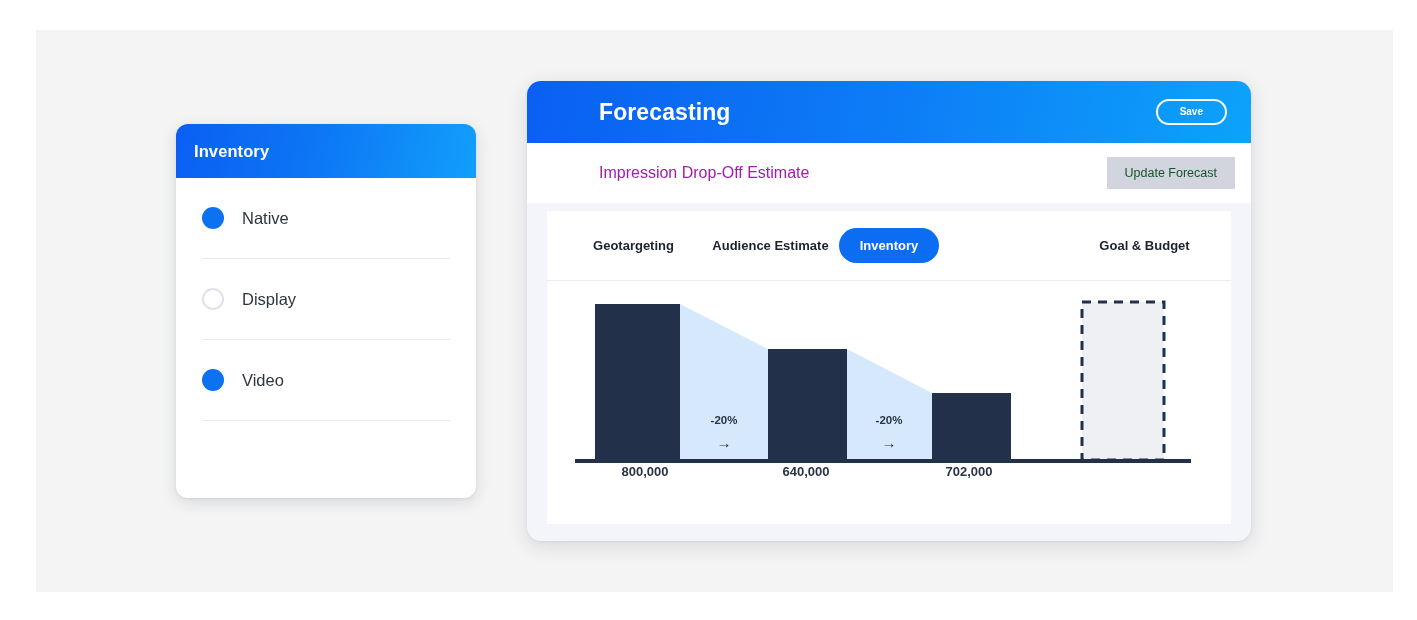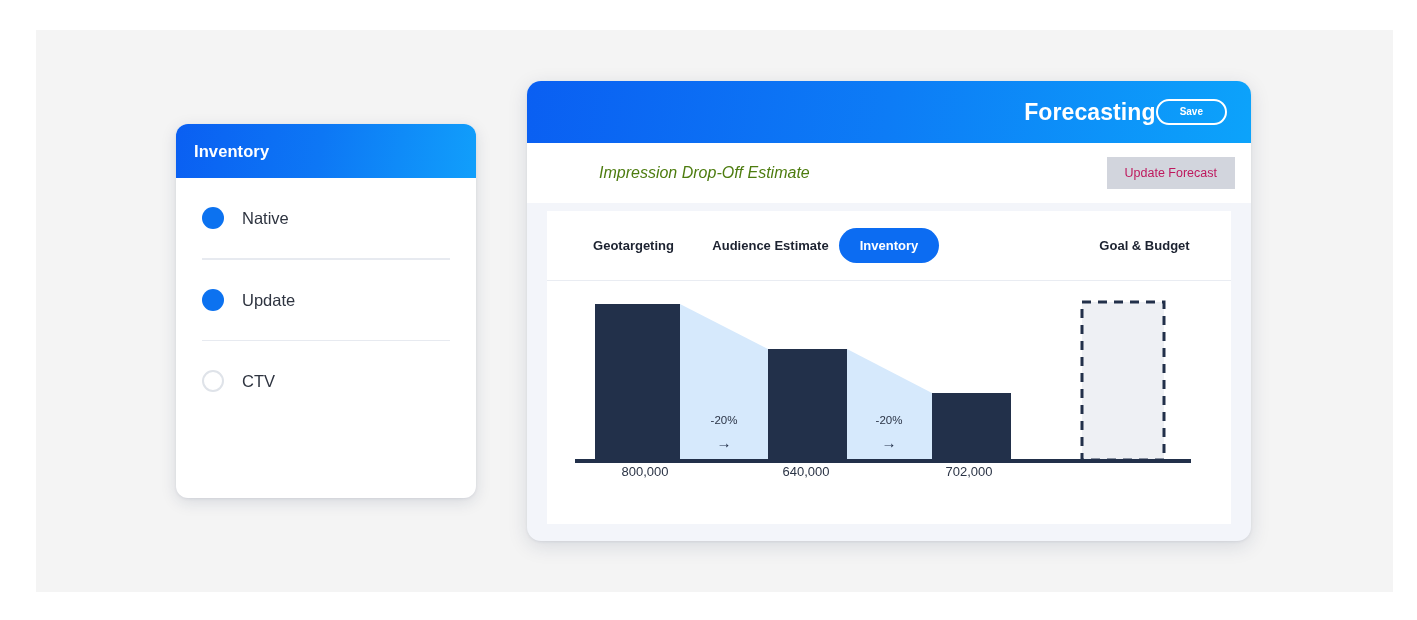--- a/index.html
+++ b/index.html
@@ -68,21 +68,21 @@
     width: 724px; height: 460px;
     background: #f3f5fa;
     border-radius: 14px;
     box-shadow: 0 5px 20px rgba(20,40,80,0.13), 0 1px 3px rgba(20,40,80,0.08);
     overflow: hidden;
   }
   .panel-header {
     height: 62px;
     background: linear-gradient(100deg, #0a5ff2 0%, #0d7cf6 50%, #0ca3fb 100%);
     display: flex; align-items: center;
-    justify-content: flex-end;
+    justify-content: space-between;
     padding: 0 24px 0 72px;
   }
   .panel-title {
     color: #ffffff;
     font-size: 23px;
     font-weight: bold;
     letter-spacing: .1px;
   }
   .save-btn {
     border: 2px solid #ffffff;
@@ -98,27 +98,26 @@
 
   .subheader {
     height: 60px;
     background: #ffffff;
     display: flex; align-items: center;
     justify-content: space-between;
     padding: 0 16px 0 72px;
   }
   .subheader-title {
     font-size: 16px;
-    color: #4d7c0f;
-    font-style: italic;
+    color: #a21caf;
   }
   .update-btn {
     background: #d2d5dd;
     border: none;
-    color: #be185d;
+    color: #14532d;
     font-size: 12.5px;
     padding: 10px 18px;
     cursor: pointer;
     line-height: 1;
   }
 
   
   .chart-card {
     position: absolute;
     left: 20px; top: 130px;
@@ -148,20 +147,21 @@
     max-width: 100px;
     margin: 0 auto;
     flex: 0 0 100px;
   }
   .tab-spacer { flex: 1; }
 
   
   .chart-wrap {
     position: relative;
     height: 242px;
+    font-weight: bold;
   }
   .chart-svg { display: block; }
   .xlabel {
     position: absolute;
     font-size: 13px;
     color: #2b3446;
     transform: translateX(-50%);
     white-space: nowrap;
   }
 </style>
@@ -176,32 +176,32 @@
       <span class="sidebar-title">Inventory</span>
     </div>
     <div class="sidebar-body">
 
       <div class="opt-row">
         <span class="radio on"></span>
         <span class="opt-label">Native</span>
       </div>
       <div class="divider"></div>
 
+      <div class="opt-row">
+        <span class="radio off"></span>
+        <span class="opt-label">Display</span>
+      </div>
       <div class="divider"></div>
 
       <div class="opt-row">
         <span class="radio on"></span>
-        <span class="opt-label">Update</span>
+        <span class="opt-label">Video</span>
       </div>
       <div class="divider"></div>
 
-      <div class="opt-row">
-        <span class="radio off"></span>
-        <span class="opt-label">CTV</span>
-      </div>
 
     </div>
   </div>
 
   <div class="panel">
 
     <div class="panel-header">
       <span class="panel-title">Forecasting</span>
       <button class="save-btn">Save</button>
     </div>

